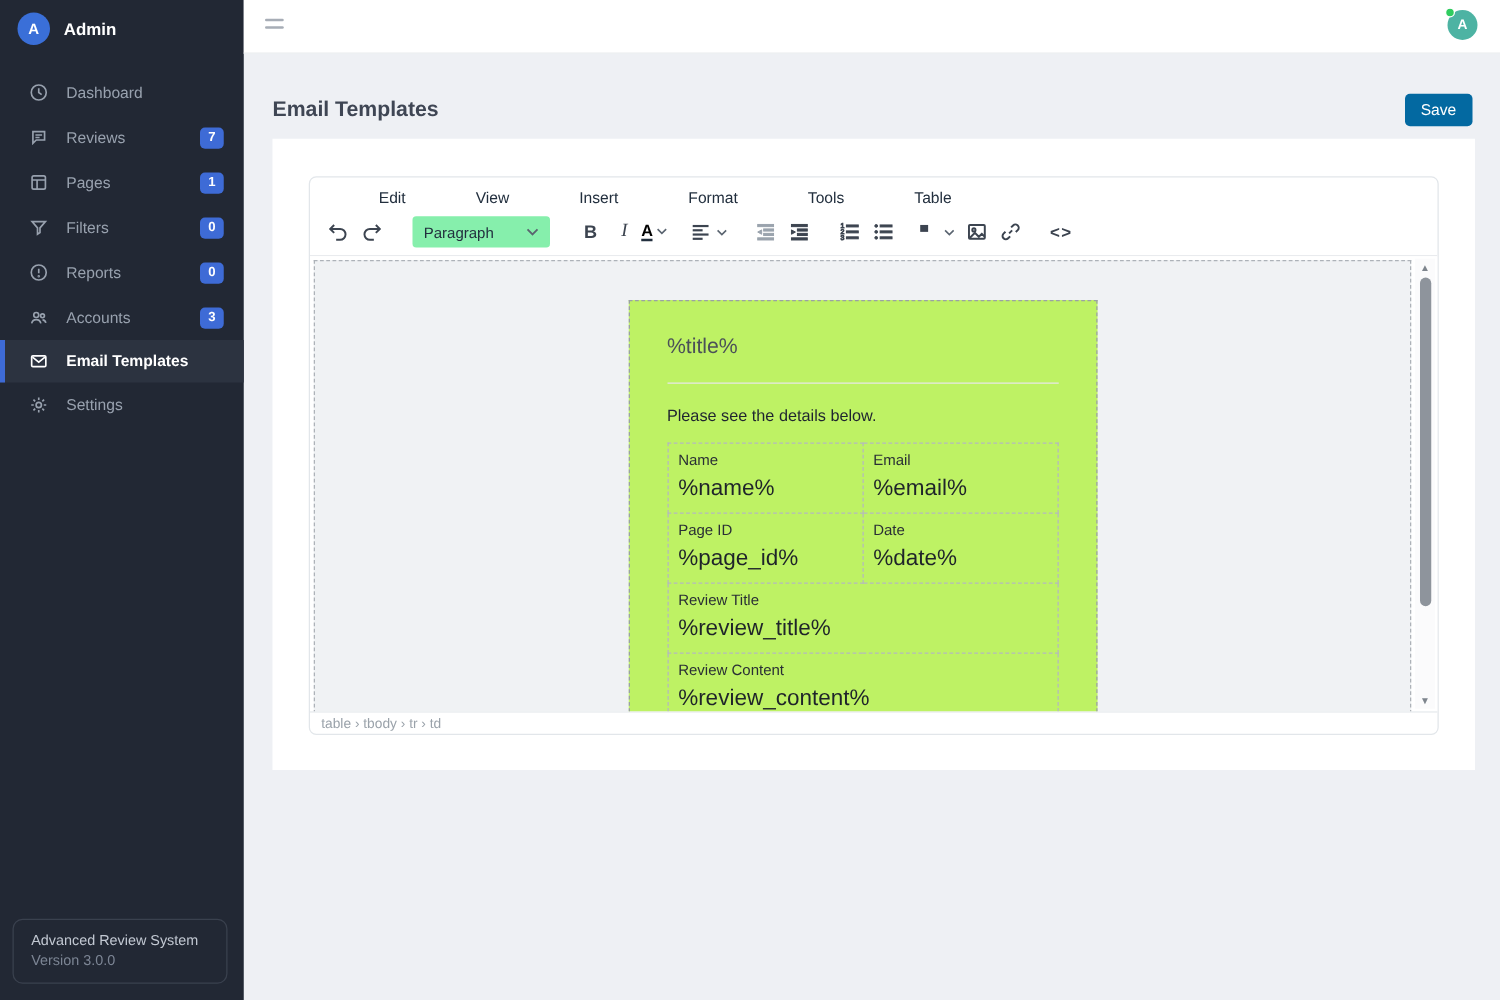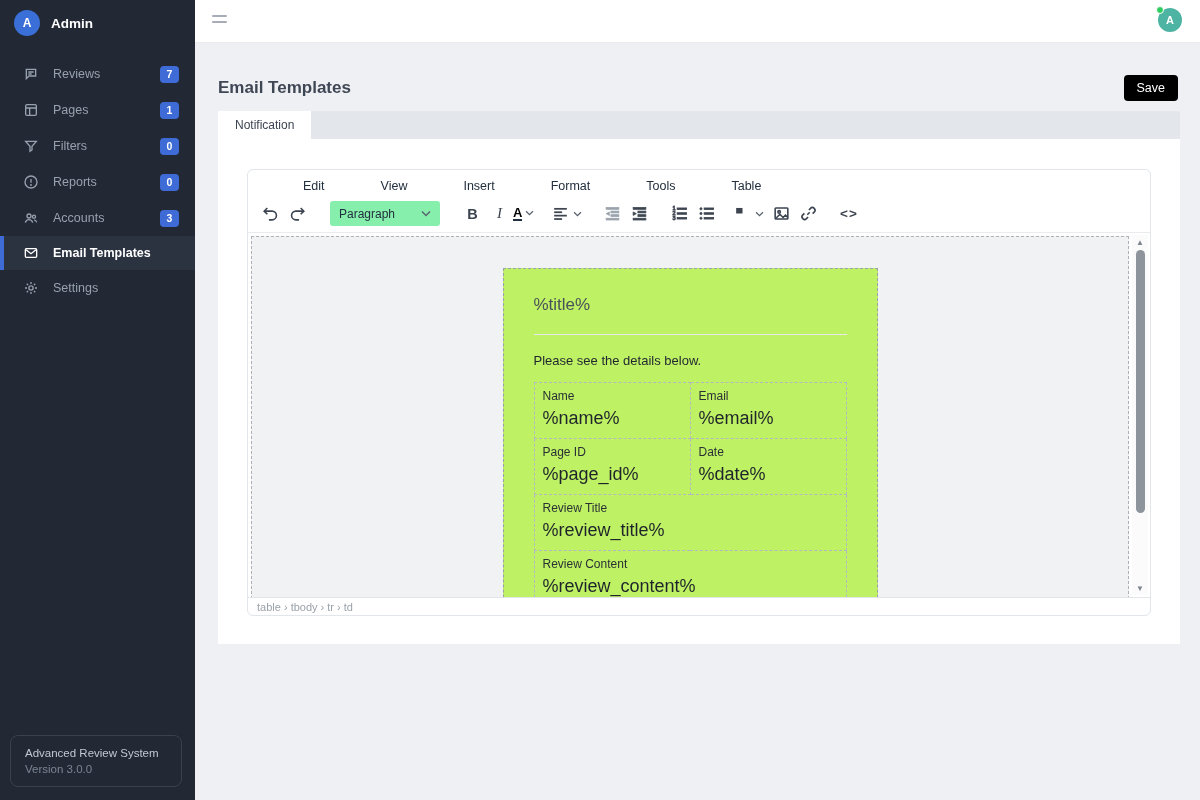--- a/index.html
+++ b/index.html
@@ -27,21 +27,21 @@
   .topbar { position:absolute; left:195px; top:0; width:1005px; height:43px; background:#ffffff; border-bottom:1px solid #e9ebee; }
   .hamburger { position:absolute; left:17px; top:15px; width:15px; cursor:pointer; }
   .hamburger i { display:block; height:2px; background:#a7adb6; border-radius:1px; margin-bottom:4px; }
   .top-avatar { position:absolute; right:18px; top:8px; width:24px; height:24px; border-radius:50%; background:#4db3a3; color:#fff; font-size:11px; font-weight:bold; display:flex; align-items:center; justify-content:center; cursor:pointer; }
   .status-dot { position:absolute; left:-2px; top:-2px; width:8px; height:8px; border-radius:50%; background:#2fcc5f; border:1.5px solid #ffffff; }
 
   
   .content { position:absolute; left:195px; top:43px; width:1005px; height:757px; }
   .page-header { display:flex; align-items:center; justify-content:space-between; padding:22px 22px 0 23px; height:68px; }
   .page-title { font-size:17px; font-weight:600; color:#3f4654; }
-  .save-btn { background:#000000; color:#fff; border:none; border-radius:4px; font-size:12.5px; padding:6px 13px; cursor:pointer; font-family:inherit; }
+  .save-btn { background:#0369a1; color:#fff; border:none; border-radius:4px; font-size:12.5px; padding:6px 13px; cursor:pointer; font-family:inherit; }
 
   .tabs { margin:0 20px 0 23px; height:28px; background:#e3e6ea; display:flex; border-radius:2px 2px 0 0; }
   .tab { padding:0 17px; font-size:12px; color:#3c4452; display:flex; align-items:center; cursor:pointer; }
   .tab.active { background:#ffffff; }
   .tab-panel { margin:0 20px 0 23px; height:505px; background:#ffffff; padding:30px 29px; }
 
   
   .editor { width:100%; height:447px; border:1px solid #e2e6ea; border-radius:6px; background:#fff; display:flex; flex-direction:column; overflow:hidden; }
   .menubar { display:flex; padding:5px 7px 1px; }
   .menu-item { font-size:12.5px; color:#222f3e; padding:4px 8px; border-radius:3px; cursor:pointer;margin-left:40px; }
@@ -84,20 +84,29 @@
 
 <div class="app">
 
   <aside class="sidebar">
     <div class="brand">
       <div class="brand-avatar">A</div>
       <div class="brand-name">Admin</div>
     </div>
     <nav class="nav">
 
+      <div class="nav-item">
+        <span class="nicon">
+          <svg viewBox="0 0 24 24" fill="none" stroke-width="2">
+              <circle cx="12" cy="12" r="9"></circle>
+              <path d="M12 7v5l3.5 2.5"></path>
+            </svg>
+        </span>
+        <span class="nlabel">Dashboard</span>
+      </div>
 
       <div class="nav-item">
         <span class="nicon">
           <svg viewBox="0 0 24 24" fill="none" stroke-width="2">
               <path d="M5 5h14v10H9l-4 4z"></path>
               <path d="M8 9h8M8 12h5"></path>
             </svg>
         </span>
         <span class="nlabel">Reviews</span>
         <span class="badge">7</span>
@@ -186,23 +195,20 @@
       <span>A</span>
     </div>
   </header>
 
   <main class="content">
     <div class="page-header">
       <h1 class="page-title">Email Templates</h1>
       <button class="save-btn">Save</button>
     </div>
 
-    <div class="tabs">
-      <div class="tab active">Notification</div>
-    </div>
 
     <div class="tab-panel">
       <div class="editor">
 
         <div class="menubar">
           <span class="menu-item">Edit</span>
           <span class="menu-item">View</span>
           <span class="menu-item">Insert</span>
           <span class="menu-item">Format</span>
           <span class="menu-item">Tools</span>

